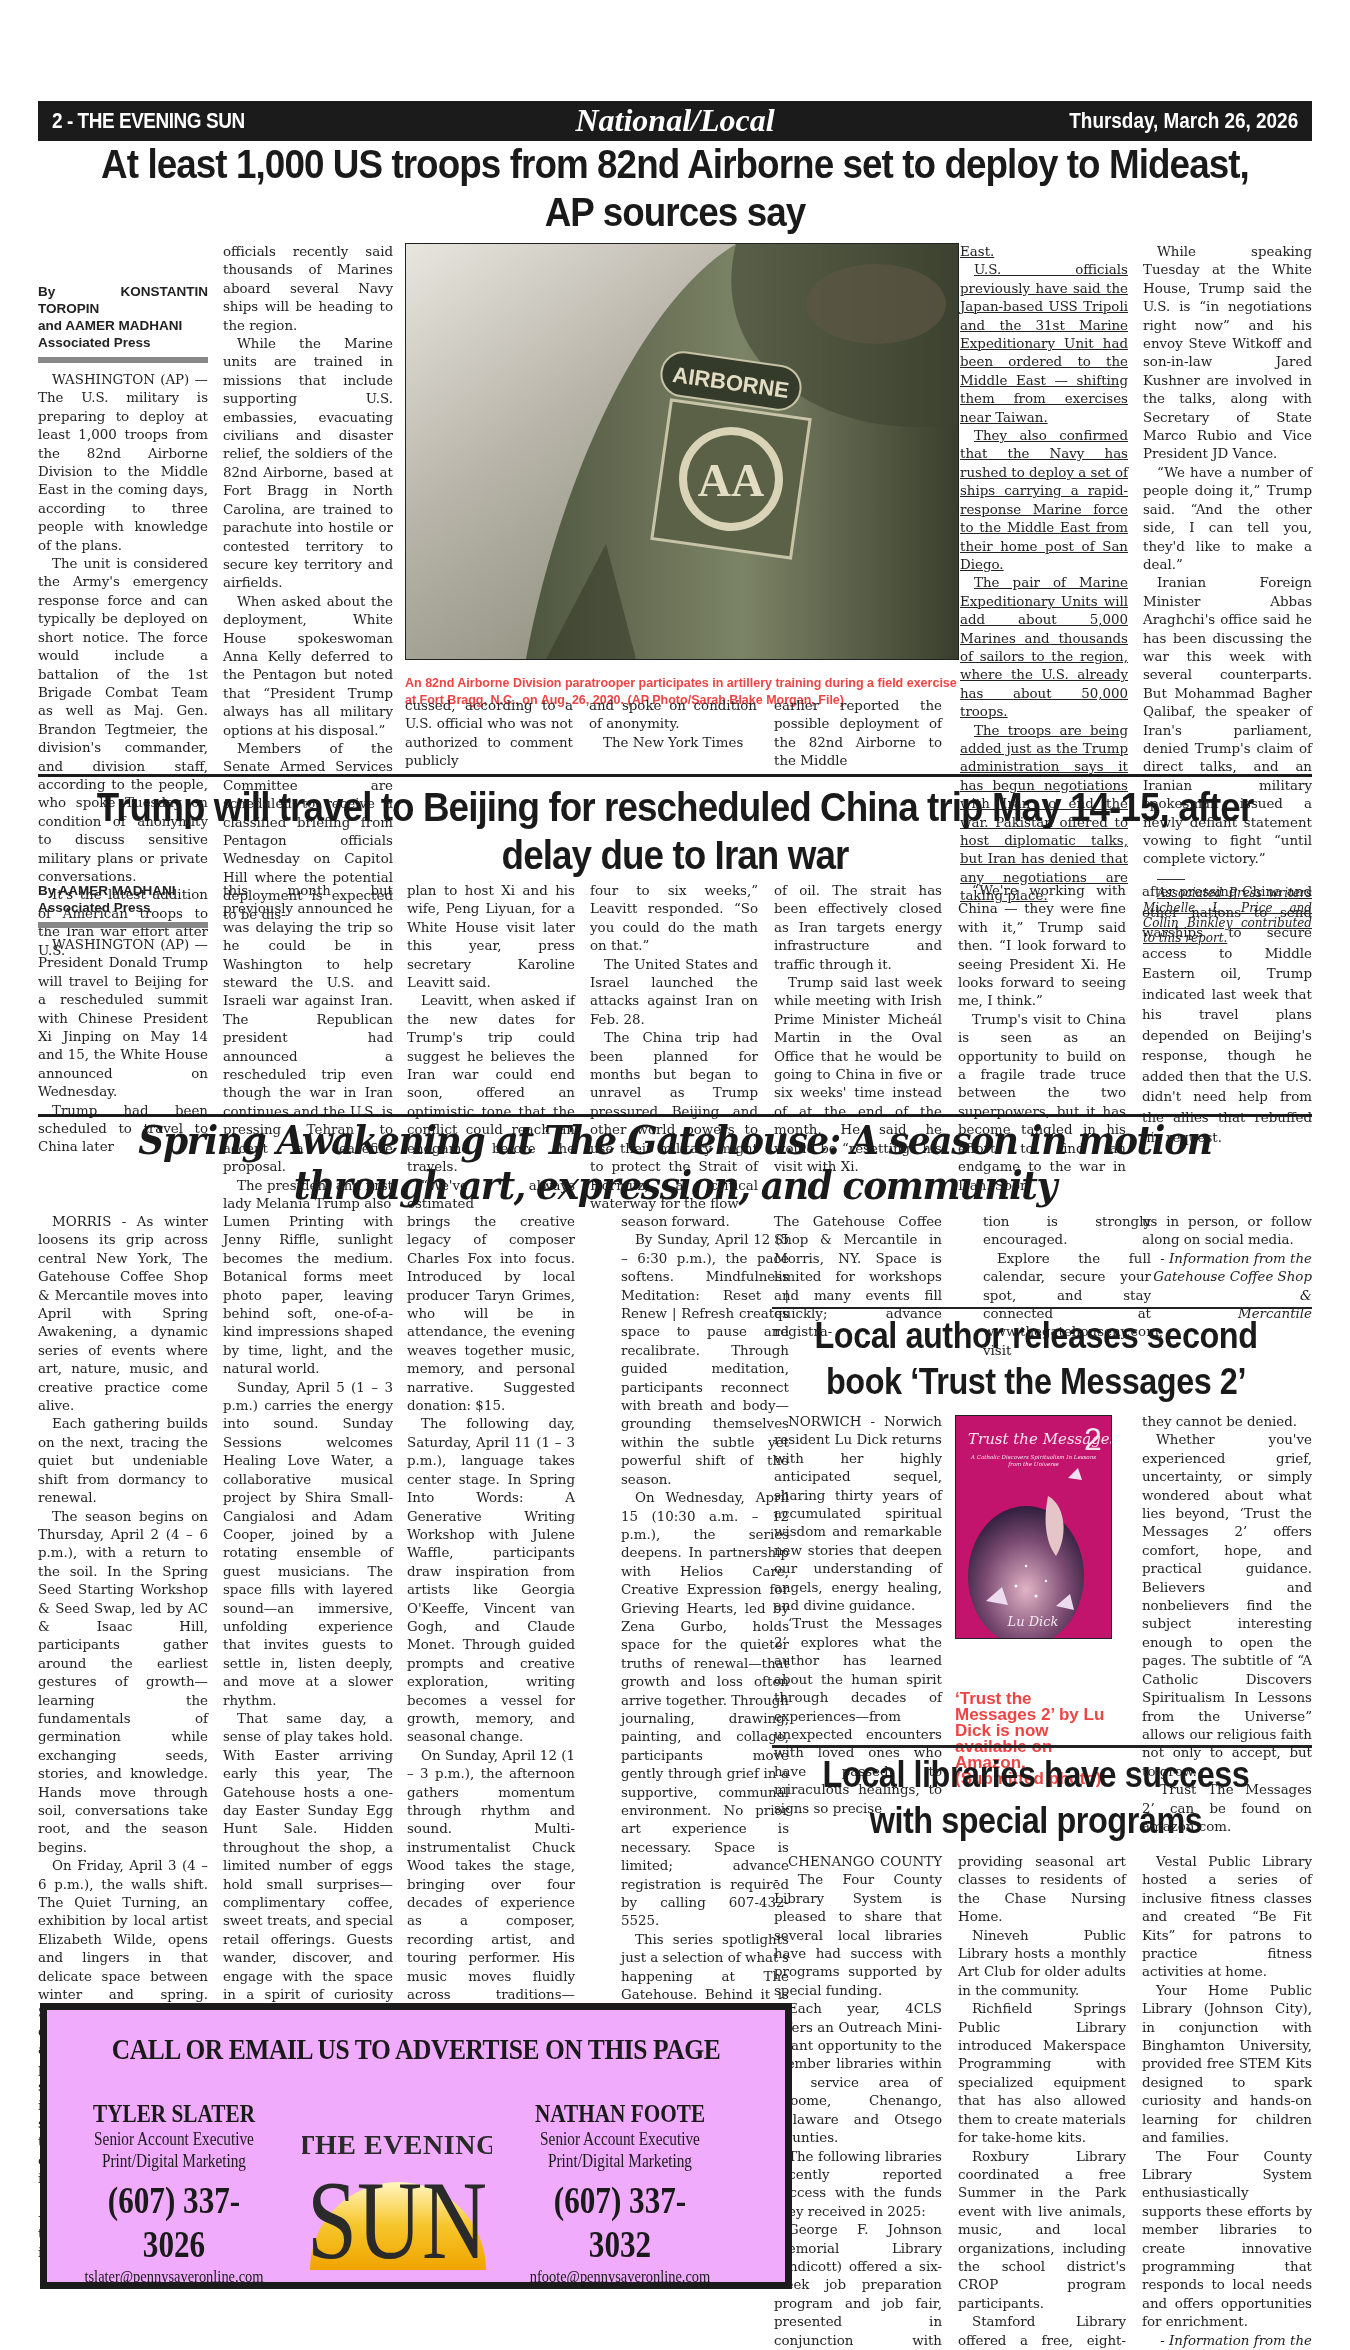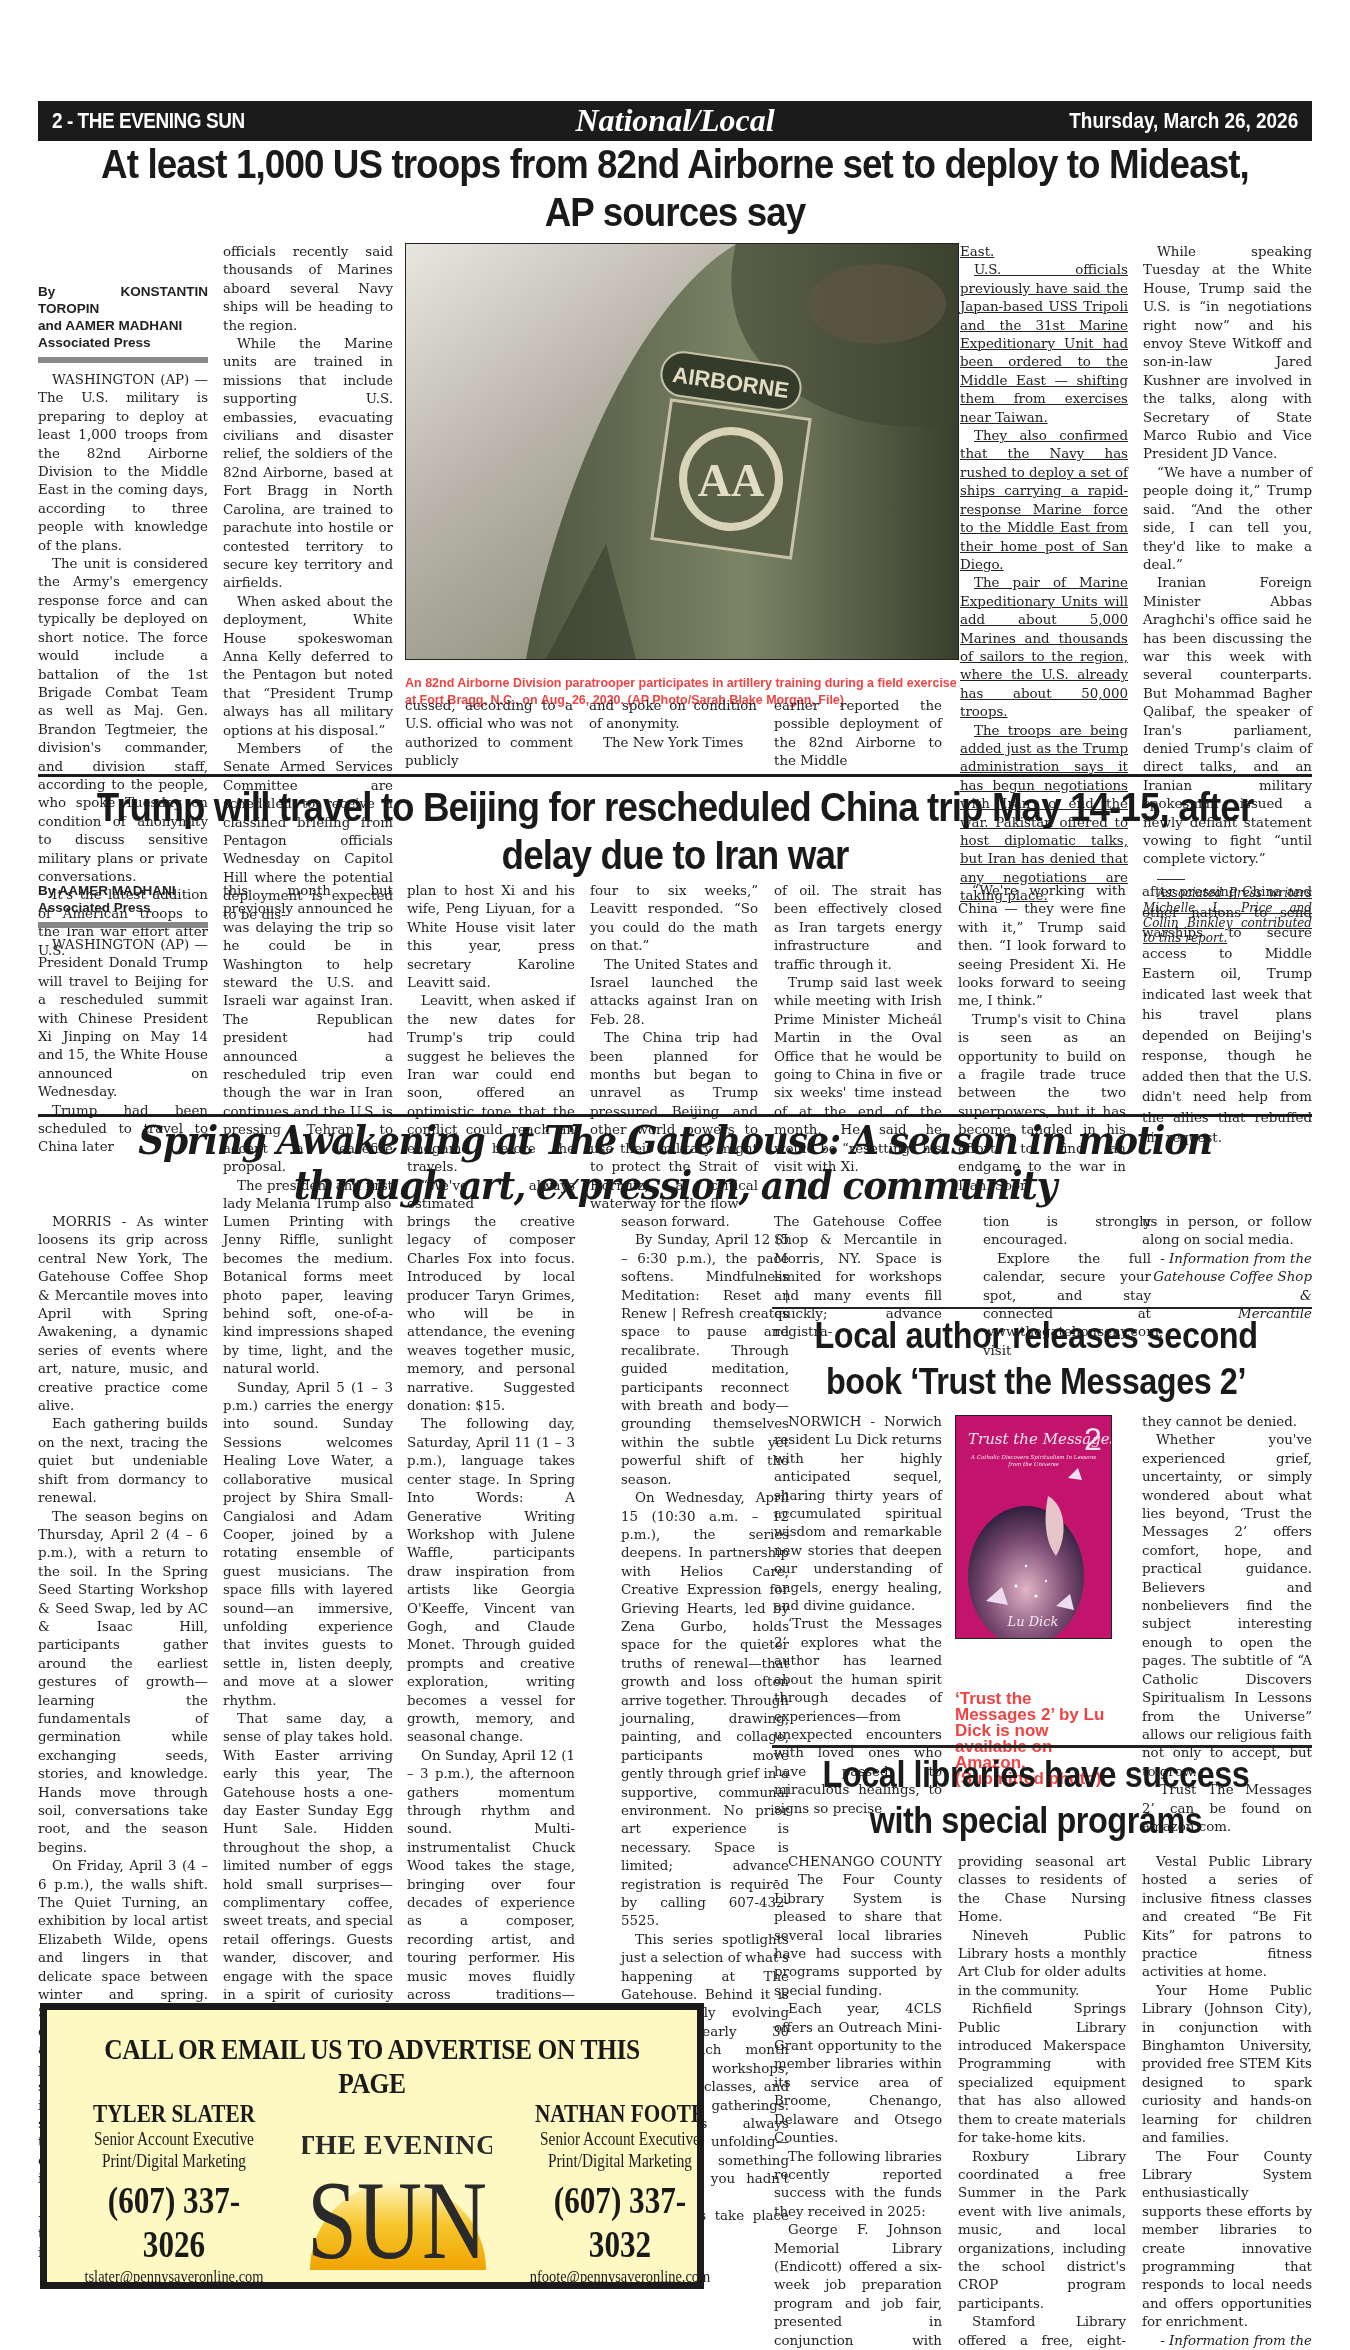--- a/index.html
+++ b/index.html
@@ -19,21 +19,21 @@
   .byrule{height:6px;background:#888;margin:4px 0 8px 0;}
   .rule{position:absolute;left:38px;width:1274px;height:3px;background:#1b1b1b;}
   .thin{position:absolute;height:1.5px;background:#222;}
   .photo1{position:absolute;left:405px;top:243px;width:552px;height:415px;background:#3d4a30;overflow:hidden;border:1px solid #222;}
   .caption{position:absolute;font:bold 12.5px/17px "Liberation Sans",sans-serif;color:#ef4444;margin-top:12px;}
   .credit{font:italic 12px/15px "DejaVu Serif",serif;text-align:justify;text-decoration:underline;}
   .sig{text-align:right;font-style:italic;}
   .h4{position:absolute;left:760px;width:552px;top:1313px;text-align:center;font:bold 36px/46px "Liberation Sans",sans-serif;letter-spacing:-0.5px;transform:scaleX(0.9);}
   .h5{position:absolute;left:760px;width:552px;top:1752px;text-align:center;font:bold 36px/46px "Liberation Sans",sans-serif;letter-spacing:-0.5px;transform:scaleX(0.9);}
   .book{position:absolute;left:955px;top:1415px;width:155px;height:222px;background:#c2146d;border:1px solid #222;overflow:hidden;}
-  .ad{position:absolute;left:40px;top:2003px;width:664px;height:286px;border:7px solid #1b1b1b;box-sizing:border-box;background:#fef9c3;}
+  .ad{position:absolute;left:40px;top:2003px;width:752px;height:286px;border:7px solid #1b1b1b;box-sizing:border-box;background:#f0abfc;}
   .ad .title{position:absolute;top:22px;left:0;width:100%;text-align:center;font:bold 30px "Liberation Serif",serif;letter-spacing:-0.5px;transform:scaleX(0.85);}
   .contact{position:absolute;top:90px;width:230px;text-align:center;font-family:"Liberation Serif",serif;}
   .contact .nm{font:bold 25px "Liberation Serif",serif;transform:scaleX(0.85);}
   .contact .role{font:18px/22px "Liberation Serif",serif;transform:scaleX(0.85);}
   .contact .ph{font:bold 38px/44px "Liberation Serif",serif;transform:scaleX(0.82);margin-top:6px;}
   .contact .em{font:17px/22px "Liberation Serif",serif;transform:scaleX(0.85);}
   .logo{position:absolute;left:255px;top:112px;width:190px;height:150px;}
 </style>
 </head>
 <body>

